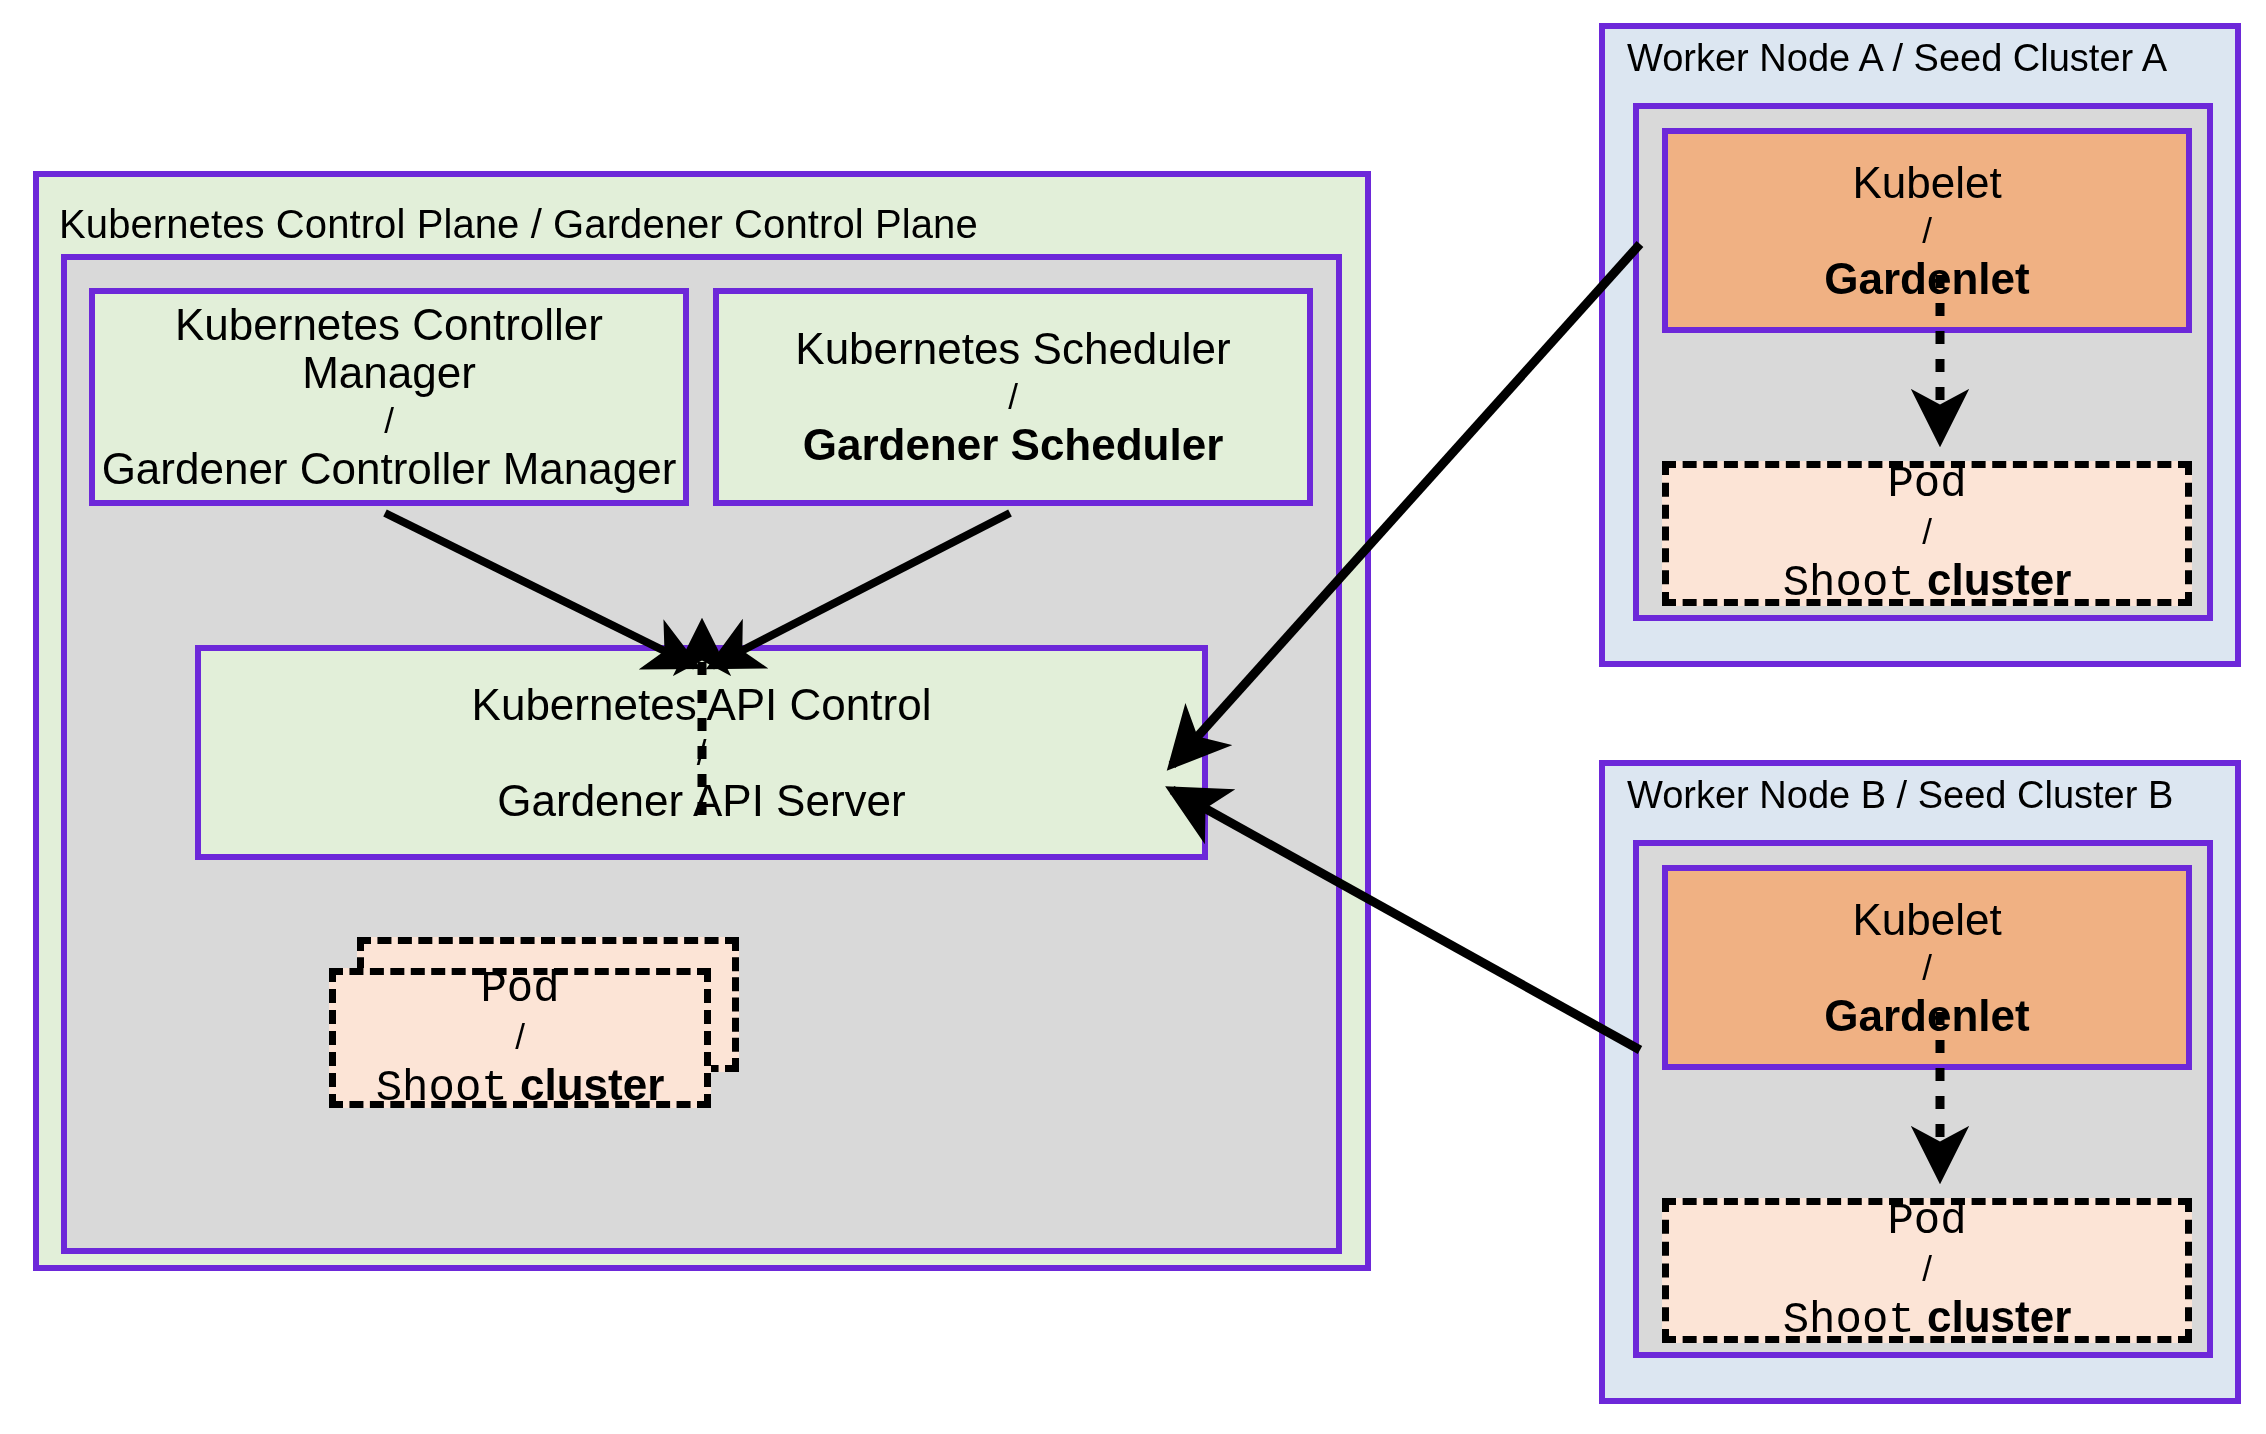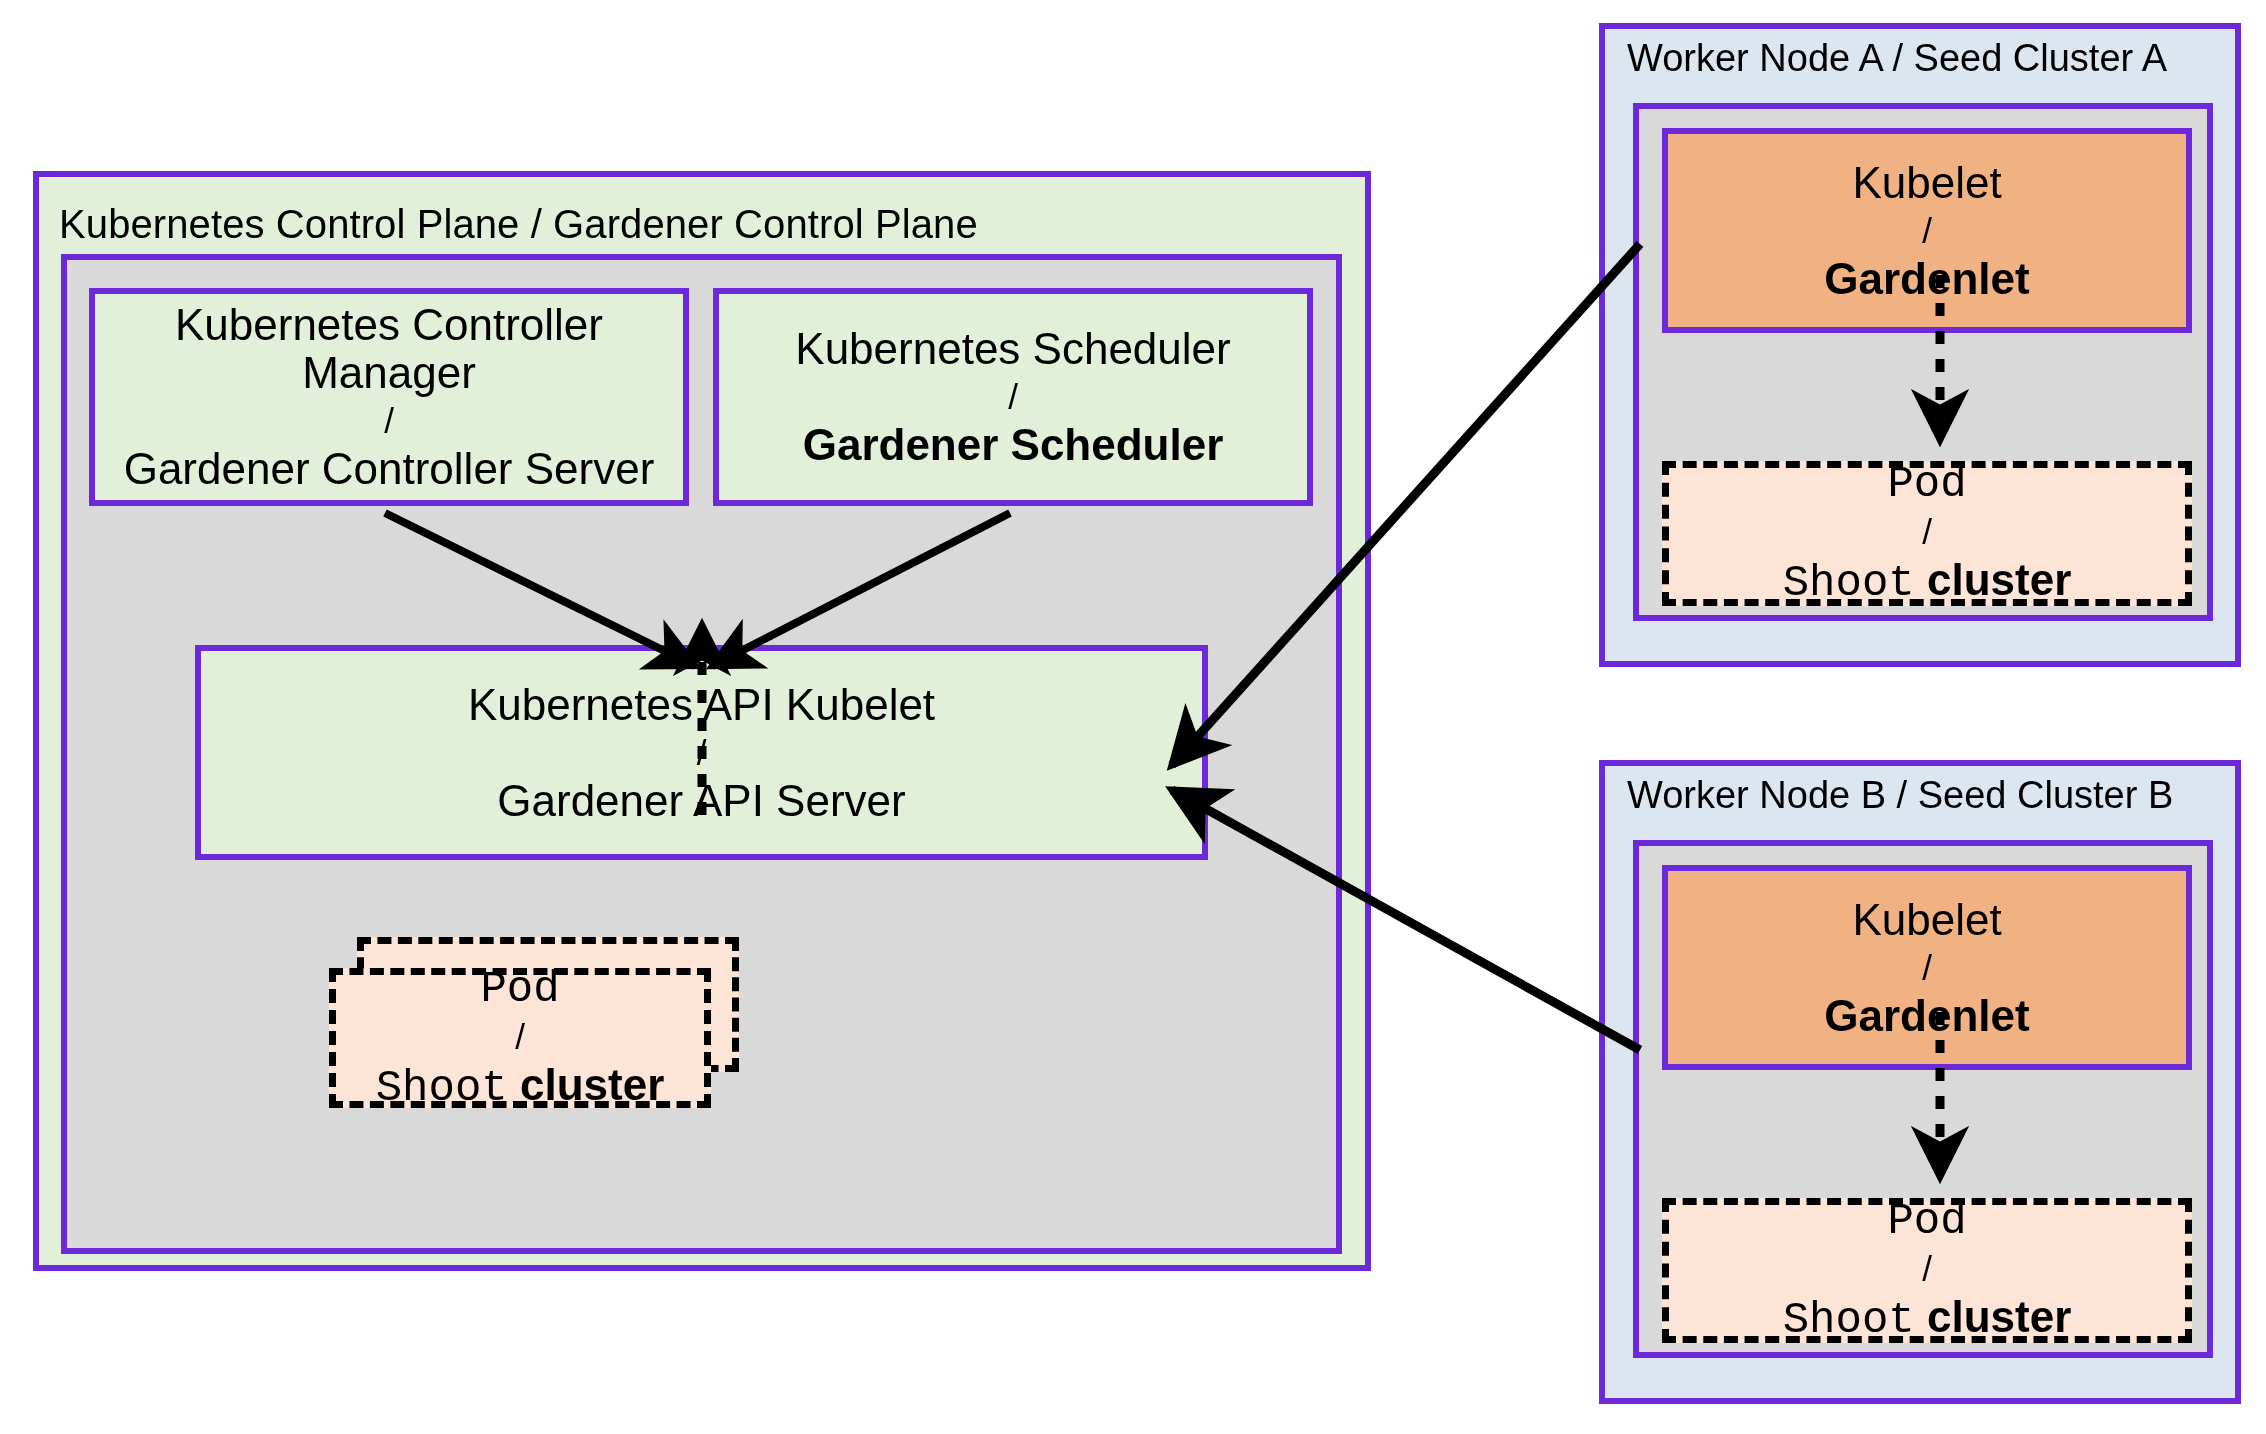--- a/index.html
+++ b/index.html
@@ -54,31 +54,31 @@
 
   <div class="abs solid green-box" id="control-plane" style="left:33px;top:171px;width:1338px;height:1100px;">
 
     <div id="control-plane-title">Kubernetes Control Plane / Gardener Control Plane</div>
 
     <div class="abs solid" id="cp-gray" style="left:22px;top:77px;width:1281px;height:1000px;background:#D9D9D9;">
 
       <div class="abs solid green-box ctr" style="left:22px;top:28px;width:600px;height:218px;">
         <div class="line1">Kubernetes Controller Manager</div>
         <div class="sep">/</div>
-        <div class="line1">Gardener Controller Server</div>
+        <div class="line1">Gardener Controller Manager</div>
       </div>
 
       <div class="abs solid green-box ctr" style="left:646px;top:28px;width:600px;height:218px;">
         <div class="line1">Kubernetes Scheduler</div>
         <div class="sep">/</div>
         <div class="line1 bold">Gardener Scheduler</div>
       </div>
 
       <div class="abs solid green-box ctr" style="left:128px;top:385px;width:1013px;height:215px;">
-        <div class="line1">Kubernetes API Kubelet</div>
+        <div class="line1">Kubernetes API Control</div>
         <div class="sep">/</div>
         <div class="line1">Gardener API Server</div>
       </div>
 
       <div class="abs dashed peach-box" style="left:290px;top:677px;width:382px;height:135px;"></div>
 
       <div class="abs dashed peach-box ctr" style="left:262px;top:708px;width:382px;height:140px;">
         <div class="line1 mono">Pod</div>
         <div class="sep">/</div>
         <div class="line1">

